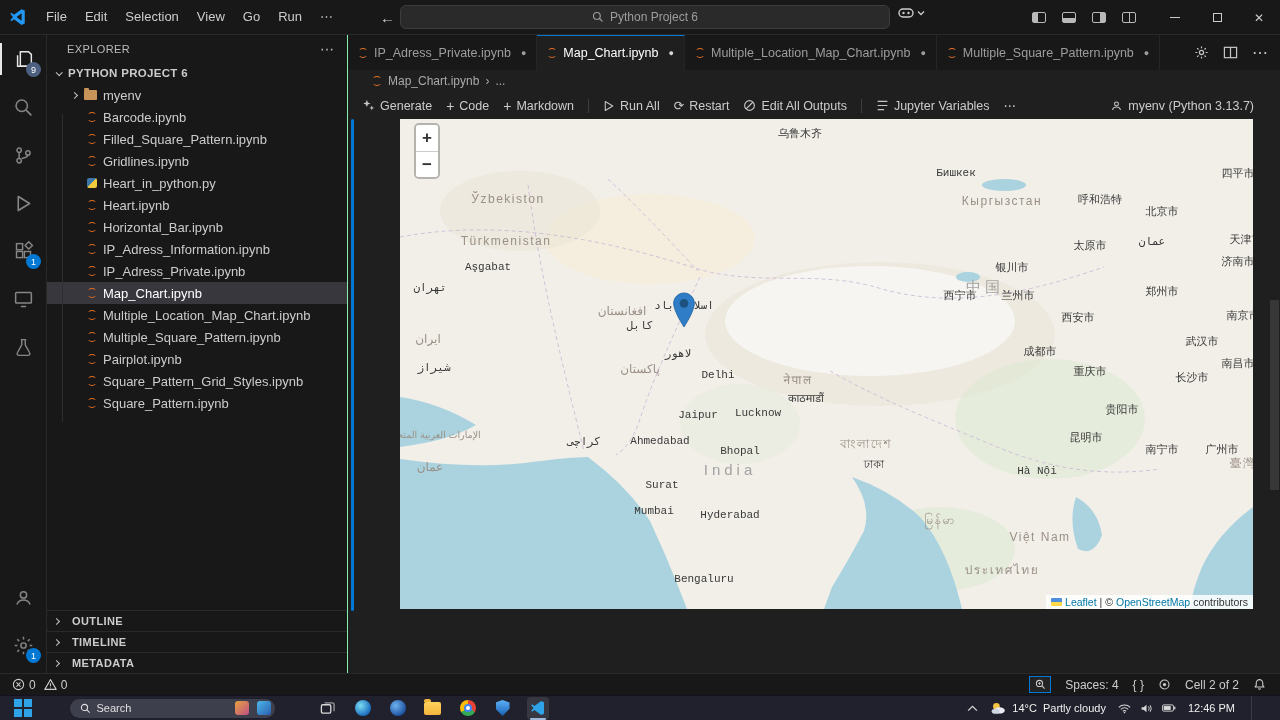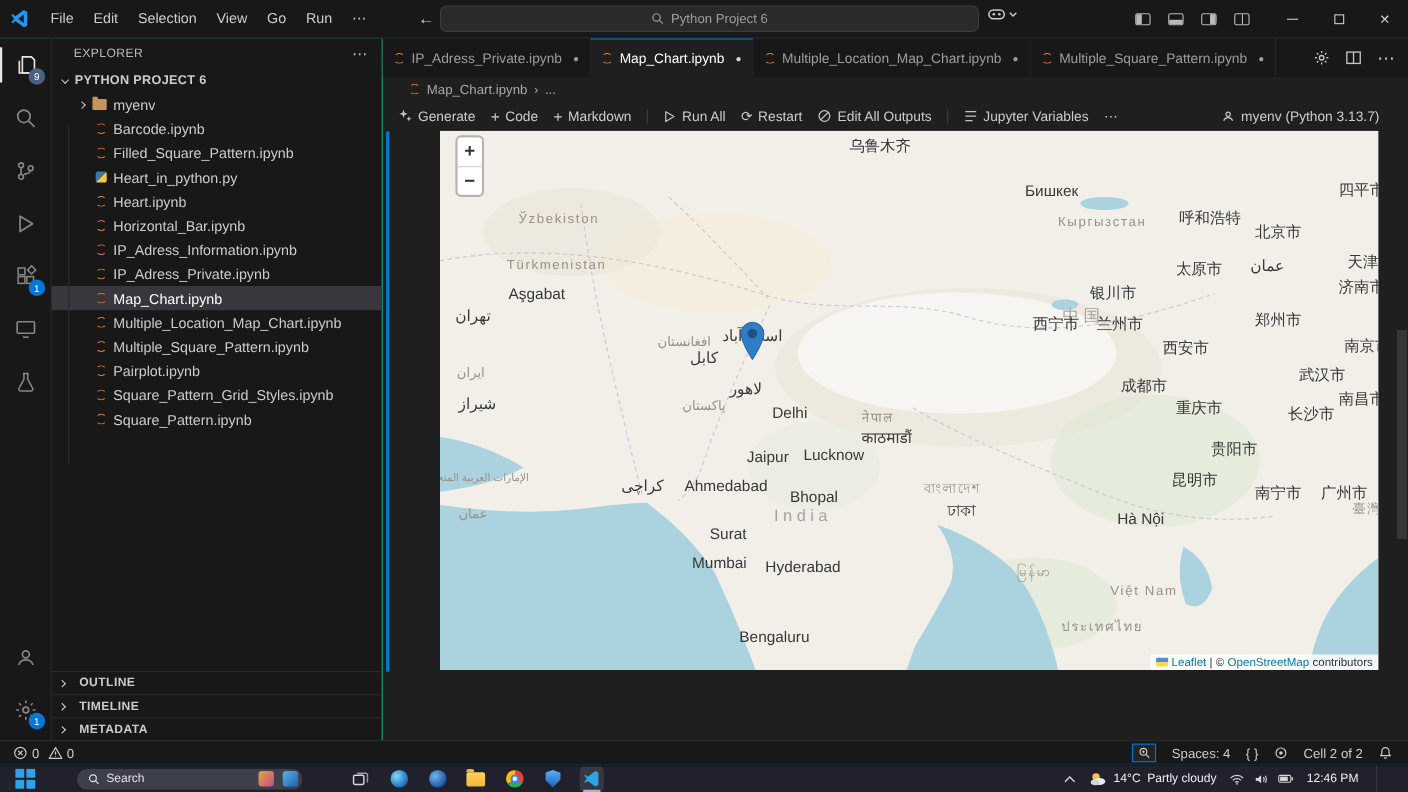--- a/index.html
+++ b/index.html
@@ -1,18 +1,18 @@
 <!DOCTYPE html>
 <html><head>
 <meta charset="utf-8">
 <style>
   * { margin:0; padding:0; box-sizing:border-box; }
   html,body { width:1280px; height:720px; overflow:hidden; background:#1f1f1f;
               font-family:"Liberation Sans", sans-serif; }
-  .screen { position:relative; width:1280px; height:720px; background:#14b8a6; }
+  .screen { position:relative; width:1280px; height:720px; background:#86efac; }
 
   
   .titlebar { position:absolute; left:0; top:0; width:1280px; height:35px;
               background:#181818; border-bottom:1px solid #2a2a2a;
               display:flex; align-items:center; color:#cccccc; font-size:13px; }
   .vscode-logo { width:18px; height:18px; margin:0 10px 0 9px; }
   .menubar { display:flex; }
   .menu-item { padding:0 9px; line-height:34px; cursor:default; }
   .nav-arrows { display:flex; margin-left:38px; color:#cfcfcf; font-size:15px; gap:14px; }
   .nav-arrows .fwd { color:#6e6e6e; }
@@ -100,21 +100,21 @@
 
   
   .nbarea { position:absolute; left:0; top:84px; width:932px; height:554px; background:#1f1f1f; }
   .cell-focus-bar { position:absolute; left:3px; top:0; width:3px; height:492px;
                     background:#0078d4; border-radius:2px; }
   .map { position:absolute; left:52px; top:0; width:853px; height:490px; background:#f2efe9;
          overflow:hidden; }
   .map-base { position:absolute; left:0; top:0; }
   .map-labels { position:absolute; left:0; top:0; width:853px; height:490px; }
   .ml { position:absolute; transform:translate(-50%,-50%); white-space:nowrap; }
-  .ml-city { font-size:14px; color:#383838; }
+  .ml-city { font-size:11px; color:#383838;font-family:Liberation Mono, monospace; }
   .ml-country { font-size:12px; color:#9a9086; letter-spacing:1.5px; }
   .ml-country-sm { font-size:9.5px; color:#9a9086; }
   .ml-country-big { font-size:15px; color:#a3a3a3; letter-spacing:4px; }
   .leaflet-zoom { position:absolute; left:14px; top:4px; width:26px; border:2px solid rgba(0,0,0,.25);
                   border-radius:5px; overflow:hidden; }
   .zoom-btn { width:100%; height:26px; background:#ffffff; color:#333; font-size:17px; font-weight:bold;
               display:flex; align-items:center; justify-content:center; cursor:pointer; }
   .zoom-btn + .zoom-btn { border-top:1px solid #ccc; }
   .map-marker { position:absolute; left:273px; top:174px; }
   .attribution { position:absolute; right:0; bottom:0; background:rgba(255,255,255,.85);
@@ -306,20 +306,24 @@
       <span class="tree-label">myenv</span>
     </div>
     <div>
         <div class="tree-row tree-file-row">
           <span class="jupyter-icon"></span>
           <span class="tree-label">Barcode.ipynb</span>
         </div>
         <div class="tree-row tree-file-row">
           <span class="jupyter-icon"></span>
           <span class="tree-label">Filled_Square_Pattern.ipynb</span>
+        </div>
+        <div class="tree-row tree-file-row">
+          <span class="jupyter-icon"></span>
+          <span class="tree-label">Gridlines.ipynb</span>
         </div>
         <div class="tree-row tree-file-row">
           <span class="py-icon"></span>
           <span class="tree-label">Heart_in_python.py</span>
         </div>
         <div class="tree-row tree-file-row">
           <span class="jupyter-icon"></span>
           <span class="tree-label">Heart.ipynb</span>
         </div>
         <div class="tree-row tree-file-row">

